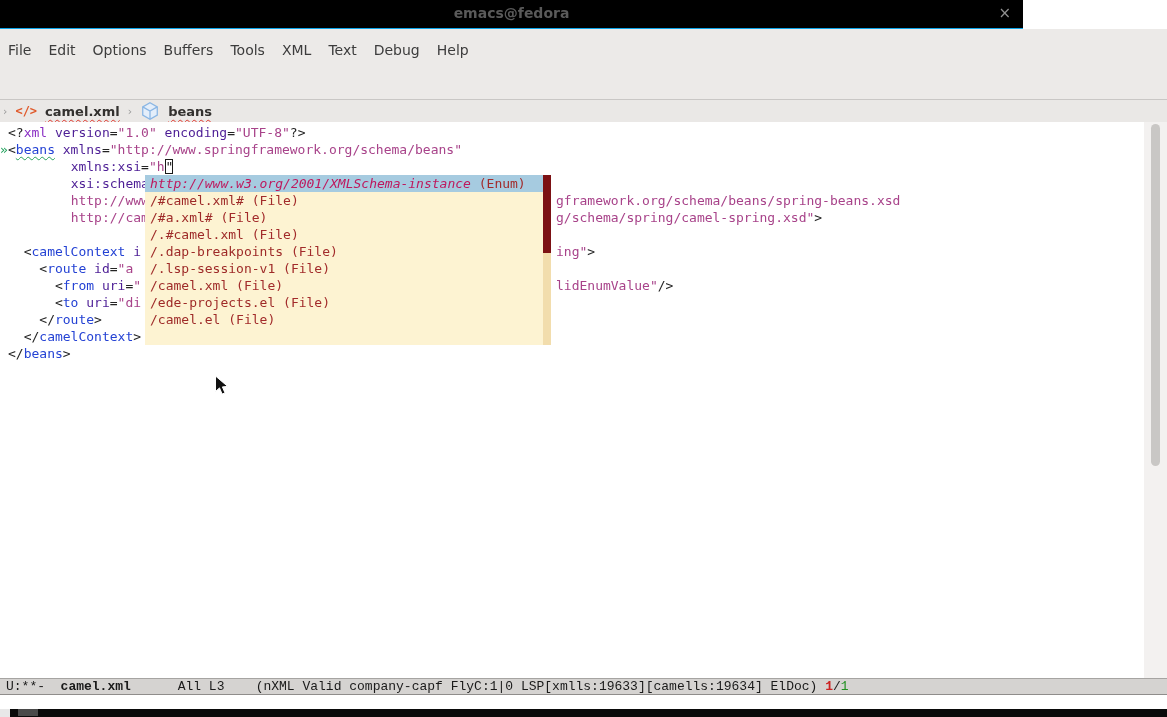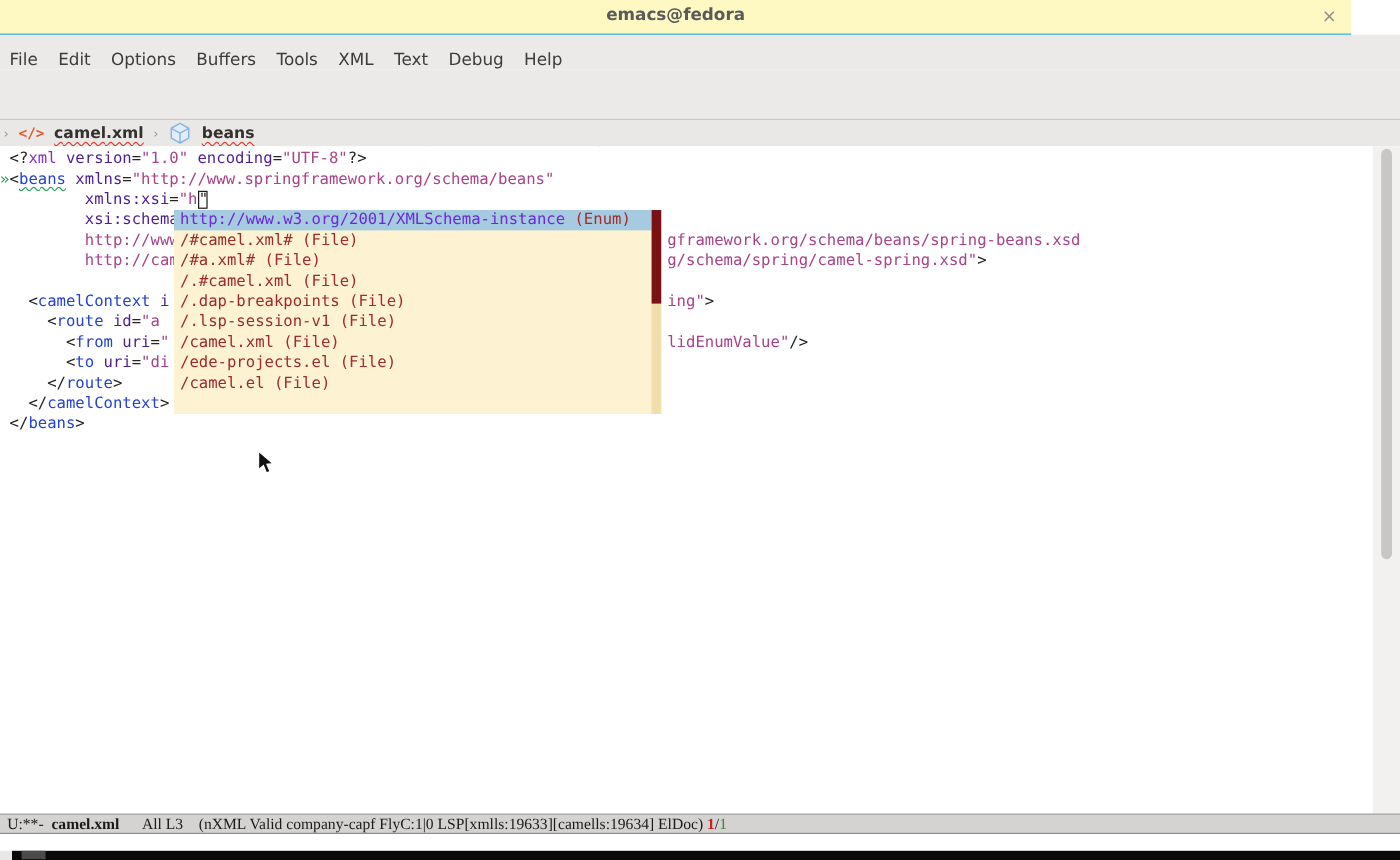--- a/index.html
+++ b/index.html
@@ -1,20 +1,20 @@
 <!DOCTYPE html>
 <html><head>
 <meta charset="utf-8">
 <style>
   html,body{margin:0;padding:0;}
   body{width:1167px;height:717px;position:relative;overflow:hidden;background:#ffffff;
        font-family:"DejaVu Sans","Liberation Sans",sans-serif;}
   
-  #titlebar{position:absolute;left:0;top:0;width:1126px;height:28px;background:#fef9c3;
-            border-bottom:1px solid #0ea5e9;}
+  #titlebar{position:absolute;left:0;top:0;width:1023px;height:28px;background:#000000;
+            border-bottom:5px solid #0ea5e9;}
   #window-title{position:absolute;left:0;right:0;top:5px;text-align:center;font-size:14px;
                 font-weight:600;color:#5a5a5a;}
   #close-btn{position:absolute;right:12px;top:5px;font-size:15px;color:#8f8f8f;cursor:default;line-height:16px;}
   #menubar{position:absolute;left:0;top:29px;width:1167px;height:29px;background:#eceae8;
            display:flex;align-items:flex-end;padding-left:8px;gap:17px;box-sizing:border-box;}
   .menu-item{font-size:14px;color:#3c3c3c;}
   #toolbar{position:absolute;left:0;top:58px;width:1167px;height:41px;background:#eceae8;
            border-bottom:1px solid #c9c7c5;}
   .tool-btn{position:absolute;top:67px;height:26px;display:flex;align-items:center;gap:3px;}
   .tool-label{font-size:14px;color:#a09e9c;}
@@ -41,30 +41,30 @@
   .tk-wavy{text-decoration:underline wavy #27a05a;text-decoration-thickness:1px;text-underline-offset:2px;}
   .tk-cursor{display:inline-block;width:8px;height:15px;box-sizing:border-box;border:1px solid #1a1a1a;
              color:#242424;vertical-align:text-top;line-height:13px;}
   
   #popup{position:absolute;left:145px;top:175px;width:406px;height:170px;background:#fdf3d2;z-index:10;}
   .popup-item{height:17px;line-height:17px;white-space:pre;padding-left:5px;
               font-family:"DejaVu Sans Mono","Liberation Mono",monospace;font-size:13px;}
   .popup-item .plabel{color:#9e2a28;}
   .popup-item .pann{color:#a22b2b;}
   .popup-item.selected{background:#a6cbe0;}
-  .popup-item.selected .plabel{color:#6d28d9;}
+  .popup-item.selected .plabel{color:#be185d;font-style:italic;}
   #popup-scrollbar{position:absolute;right:0;top:0;width:8px;height:170px;background:#f2ddad;}
   #popup-scroll-thumb{position:absolute;left:0;top:0;width:8px;height:78px;background:#7c1114;}
   
   #vscroll{position:absolute;left:1144px;top:122px;width:23px;height:556px;background:#f3f1f0;}
   #vscroll-thumb{position:absolute;left:7px;top:2px;width:9px;height:342px;background:#c9c7c5;border-radius:5px;}
   
   #modeline{position:absolute;left:0;top:678px;width:1167px;height:17px;background:#d5d3d1;
             border-top:1px solid #a6a4a2;border-bottom:1px solid #8f8d8b;box-sizing:border-box;
-            font-family:Liberation Serif, serif;font-size:13px;line-height:15px;
+            font-family:Liberation Mono, monospace;font-size:13px;line-height:15px;
             color:#1a1a1a;white-space:pre;padding-left:6px;}
   #modeline .buf{font-weight:bold;}
   #modeline .err{color:#cc2222;font-weight:bold;}
   #modeline .ok{color:#209020;}
   #echo-area{position:absolute;left:0;top:695px;width:1167px;height:14px;background:#ffffff;}
   #bottom-bar{position:absolute;left:10px;top:709px;width:1157px;height:8px;background:#0a0a0a;}
   #bottom-corner{position:absolute;left:0;top:709px;width:10px;height:8px;background:#e8e8e8;}
   #bottom-patch{position:absolute;left:18px;top:709px;width:20px;height:7px;background:#4a4a4a;}
   
   #mouse-pointer{position:absolute;left:214px;top:375px;z-index:50;}

